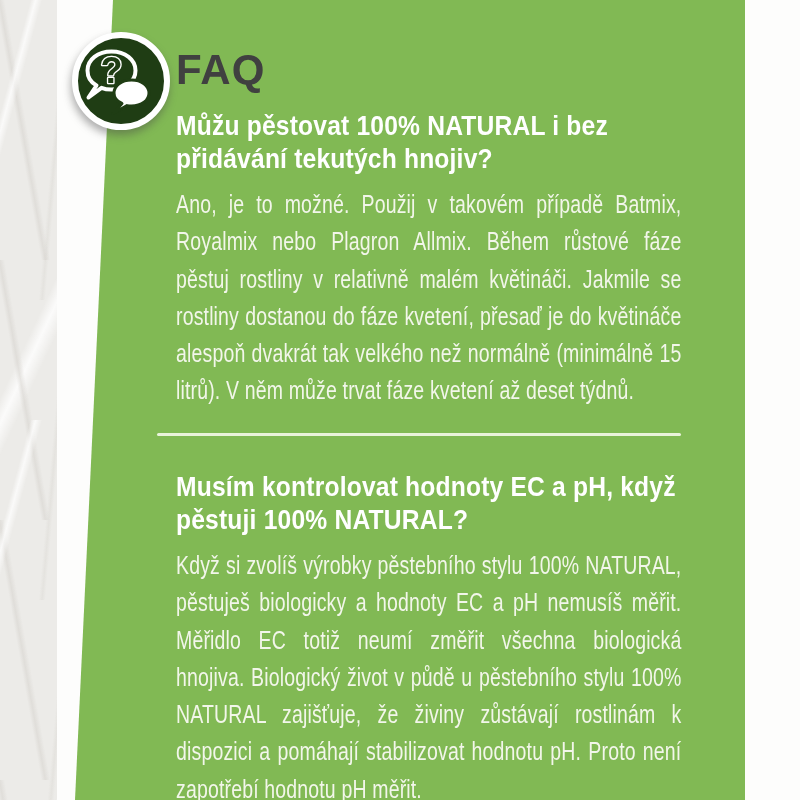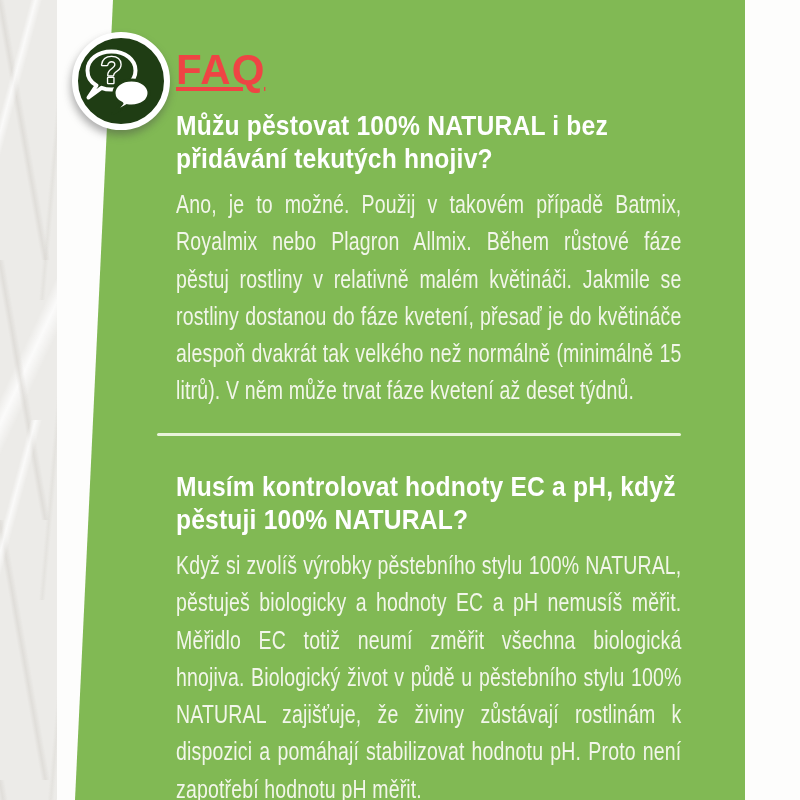--- a/index.html
+++ b/index.html
@@ -33,21 +33,21 @@
   .faq-badge{
     position:absolute;left:66px;top:26px;width:110px;height:110px;
   }
   .faq-badge svg{
     display:block;width:110px;height:110px;
     filter:drop-shadow(-1px 5px 4px rgba(70,70,70,0.45));
   }
 
   .faq-title{
     position:absolute;left:176px;top:46px;
-    color:#ef4444;font-size:42px;font-weight:bold;letter-spacing:1px;text-decoration:underline;
+    color:#404040;font-size:42px;font-weight:bold;letter-spacing:1px;
   }
   .question{
     position:absolute;left:176px;width:574px;
     transform:scaleX(0.88);transform-origin:left top;
     color:#ffffff;font-size:28px;font-weight:bold;line-height:33px;
     letter-spacing:0.2px;
   }
   .q1{top:109px;}
   .q2{top:470px;}
   .answer{

